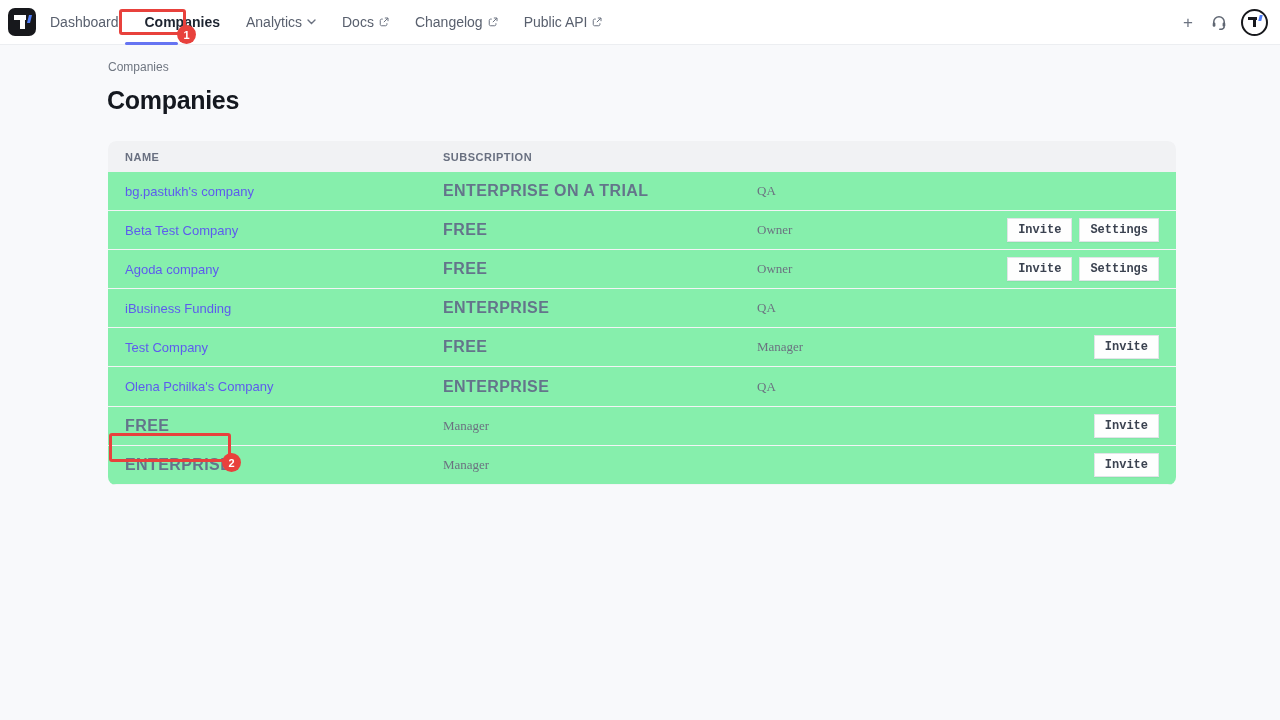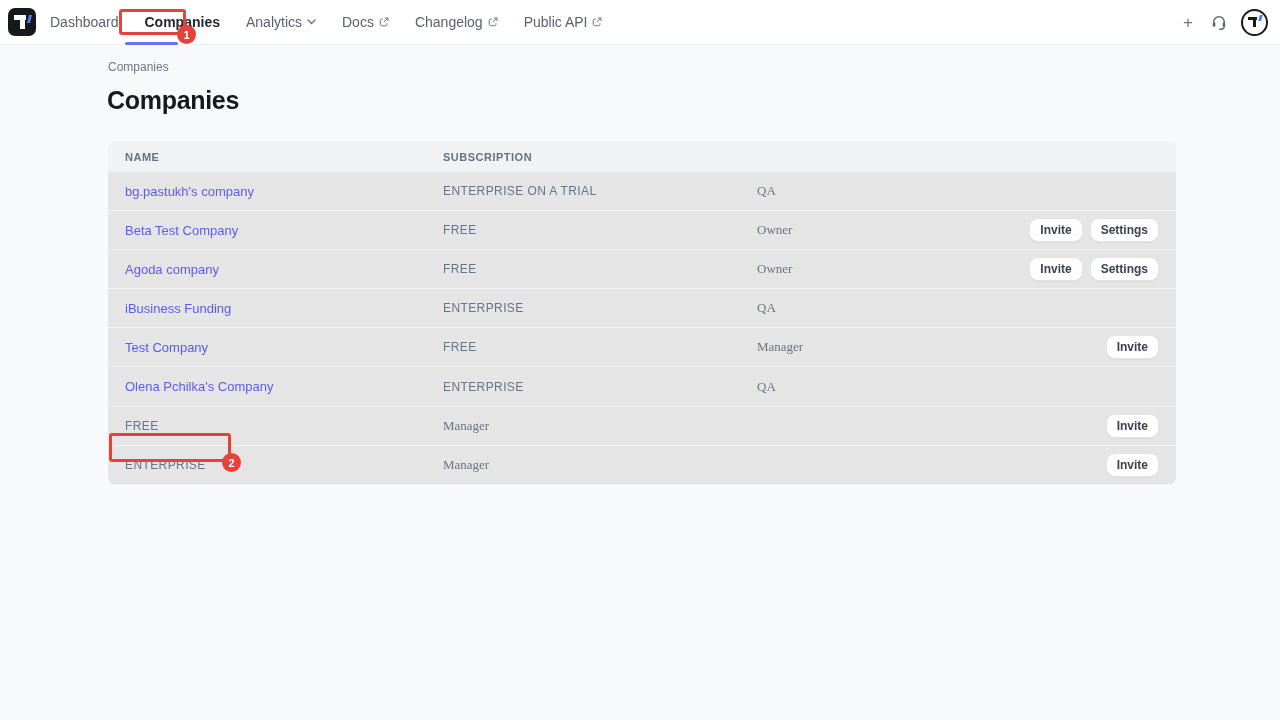--- a/index.html
+++ b/index.html
@@ -66,37 +66,37 @@
   .thead {
     background:#f1f2f4; height:31px;
     display:grid; grid-template-columns:318px 314px 1fr auto;
     align-items:center; padding:0 17px;
     border-radius:8px 8px 0 0;
   }
   .th {
     font-size:11px; font-weight:bold; color:#697080; letter-spacing:0.5px;
   }
   .trow {
-    background:#e5e5e5; height:39.1px;
+    background:#86efac; height:39.1px;
     display:grid; grid-template-columns:318px 314px 1fr auto;
     align-items:center; padding:0 17px;
     border-bottom:1px solid #f3f4f6;
   }
   .name-cell { display:flex; align-items:center; gap:7px; }
   .company-link { font-size:13px; color:#5d5bee; text-decoration:none; cursor:pointer; }
   .current-badge {
     background:#e8eaee; color:#8a92a2; font-size:9px; font-weight:bold;
     letter-spacing:0.6px; padding:3px 8px; border-radius:9px;
   }
-  .sub-cell { font-size:12px; color:#64748b; letter-spacing:0.4px; }
+  .sub-cell { font-size:16px; color:#64748b; letter-spacing:0.4px;font-weight:bold; }
   .role-cell { font-size:13px; color:#6b7280;font-family:Liberation Serif, serif; }
   .actions-cell { display:flex; gap:7px; justify-content:flex-end; }
   .btn {
-    font-family:Liberation Sans, sans-serif; font-size:12px; font-weight:bold; color:#3b4250;
-    background:#fefefe; border:1px solid #e1e4e8; border-radius:9px;
+    font-family:Liberation Mono, monospace; font-size:12px; font-weight:bold; color:#3b4250;
+    background:#fefefe; border:1px solid #e1e4e8; border-radius:0;
     padding:4px 10px; cursor:pointer; box-shadow:0 1px 1px rgba(20,24,31,0.04);
   }
 
   
   .ann-box { position:absolute; border:3px solid #e8413c; border-radius:3px; z-index:50; }
   .ann-box-1 { left:119px; top:9px;  width:67px;  height:26px; }
   .ann-box-2 { left:109px; top:433px; width:122px; height:29px; }
   .ann-badge {
     position:absolute; width:19px; height:19px; border-radius:50%;
     background:#e8413c; color:#fff; font-size:11px; font-weight:bold;

